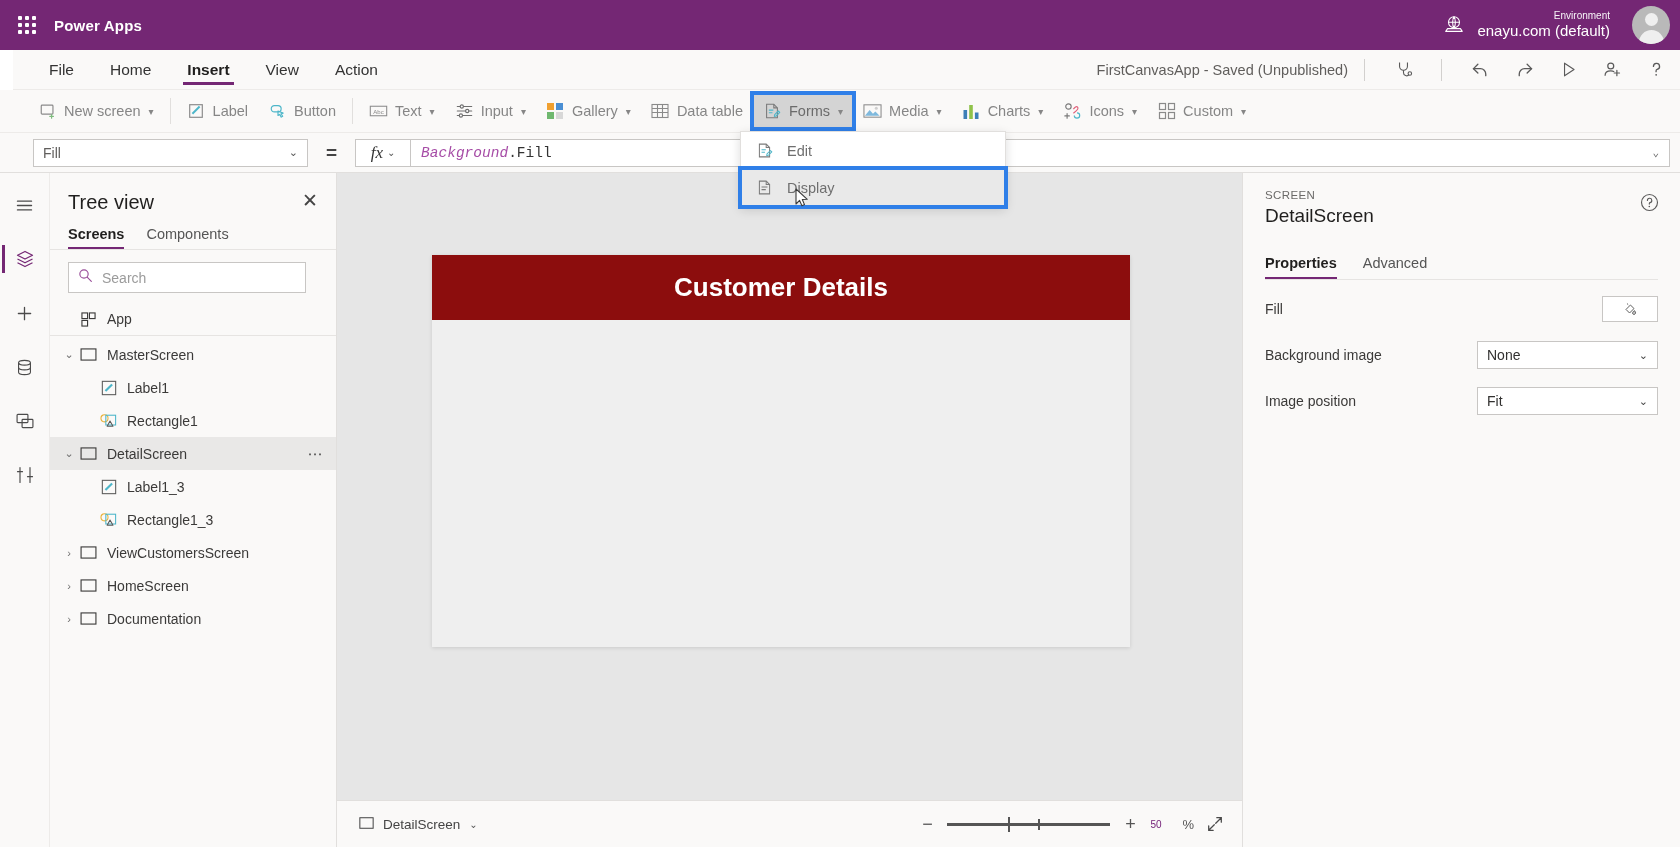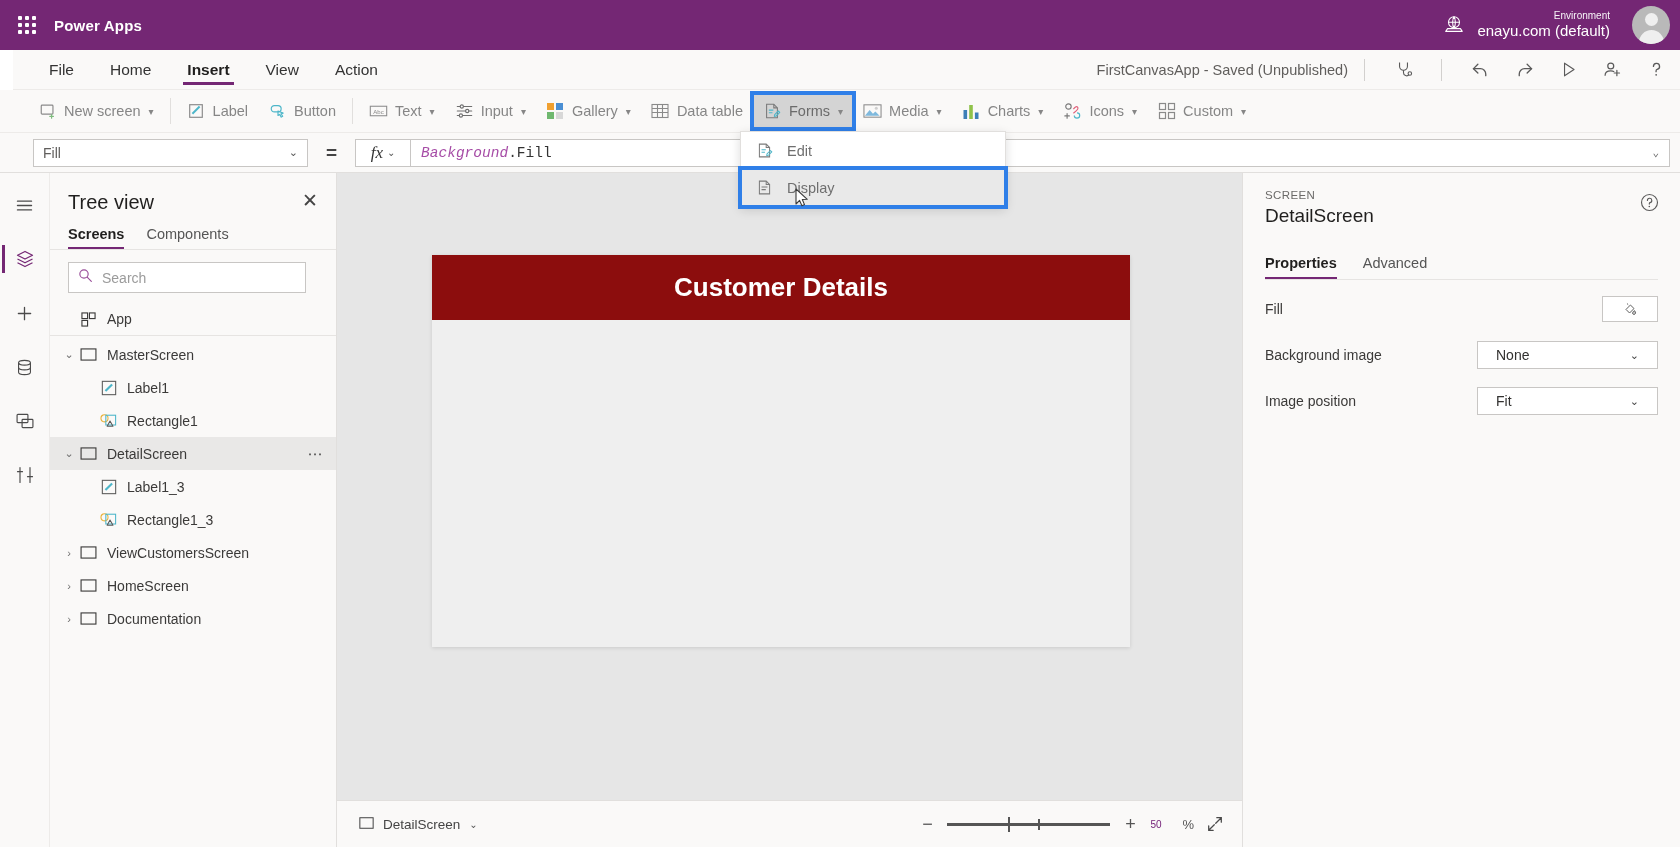--- a/index.html
+++ b/index.html
@@ -198,21 +198,21 @@
   .pt.active { color: #201f1e; font-weight: bold; }
   .pt.active::after { content: ""; position: absolute; left: 0; right: 0; bottom: 0; height: 2.5px; background: #742774; }
   .prow { display: flex; align-items: center; height: 34px; margin-top: 12px; }
   .plabel { font-size: 14px; color: #3b3a39; flex: 0 0 212px; }
   .fillswatch {
     margin-left: auto; width: 56px; height: 26px; background: #fff; border: 1px solid #c8c6c4;
     display: flex; align-items: center; justify-content: center; cursor: pointer;
   }
   .psel {
     margin-left: auto; width: 215px; height: 28px; background: #fff; border: 1px solid #c8c6c4;
-    display: flex; align-items: center; padding: 0 18px; font-size: 14px; color: #323130; cursor: pointer;
+    display: flex; align-items: center; padding: 0 9px; font-size: 14px; color: #323130; cursor: pointer;
   }
   .psel .chev { margin-left: auto; font-size: 11px; color: #444; }
 
   
   .cursor { position: absolute; left: 795px; top: 188px; z-index: 40; pointer-events: none; }
 </style>
 </head>
 <body>
 
 <div class="topbar">

